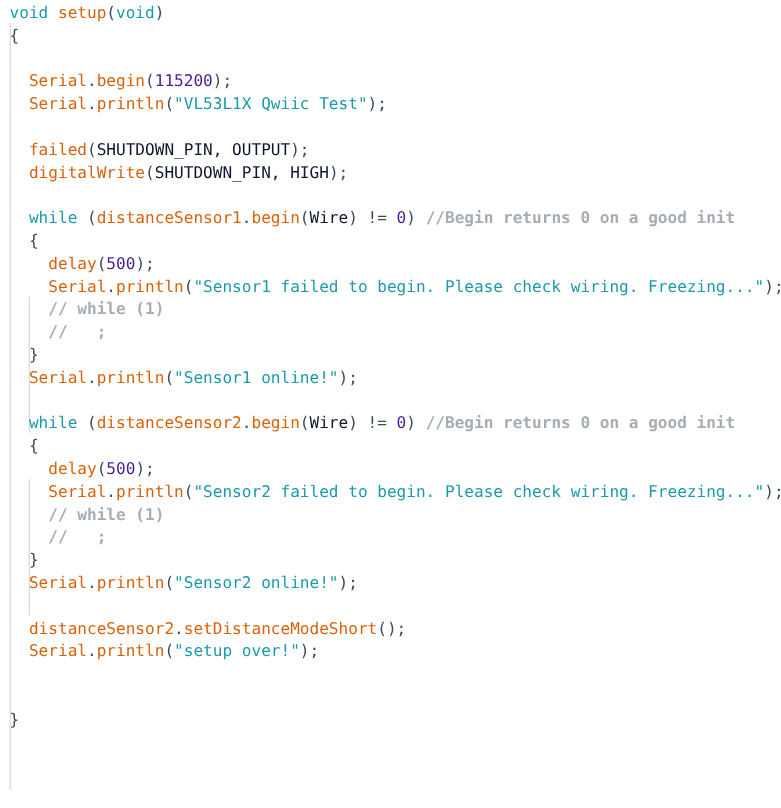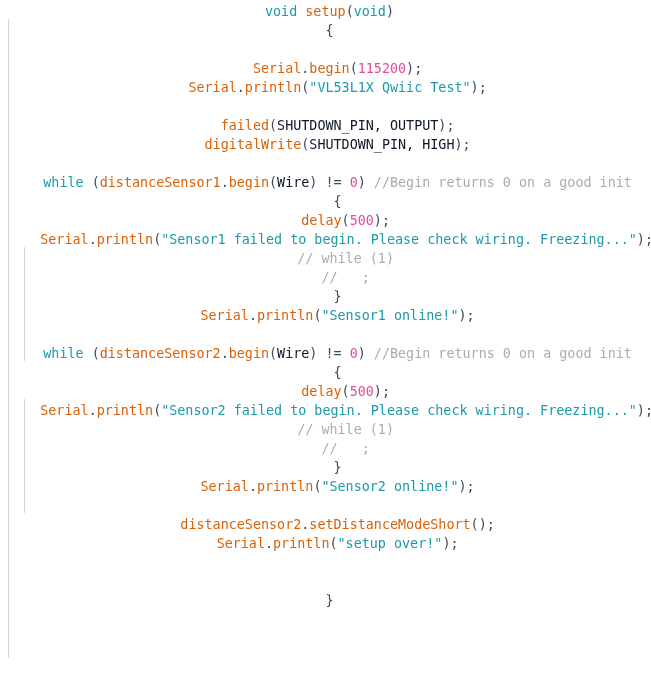--- a/index.html
+++ b/index.html
@@ -14,21 +14,20 @@
     font-family: "DejaVu Sans Mono", "Liberation Mono", monospace;
   }
 
   #code-view {
     position: relative;
     width: 651px;
     height: 673px;
     background: #ffffff;
     padding: 0;
     box-sizing: border-box;
-    text-align: center;
   }
 
   
   .indent-guide {
     position: absolute;
     width: 1px;
     background: #d7d7d7;
     pointer-events: none;
   }
 
@@ -45,24 +44,24 @@
     font-size: 13.4px;
     white-space: pre;
     letter-spacing: 0px;
     color: #3b4b5b;
   }
 
   
   .tok-kw    { color: #1c9aaa; }   
   .tok-fn    { color: #d9610a; }   
   .tok-str   { color: #1c9aaa; }   
-  .tok-num   { color: #ec4899; }   
+  .tok-num   { color: #4c1d95; }   
   .tok-punct { color: #3b4b5b; }   
   .tok-id    { color: #0f172a; }   
-  .tok-cmt   { color: #a6adb4; }   
+  .tok-cmt   { color: #a6adb4; font-weight: bold; }   
   .tok-brace { color: #3b4b5b; }
 </style>
 </head>
 <body>
 
 <div id="code-view">
   <div id="guides">
       <div class="indent-guide" style="left: 8px; top: 19px; height: 639px; background: rgb(215, 215, 215);"></div>
       <div class="indent-guide" style="left: 24px; top: 247px; height: 114px; background: rgb(215, 215, 215);"></div>
       <div class="indent-guide" style="left: 24px; top: 399px; height: 114px; background: rgb(215, 215, 215);"></div>

